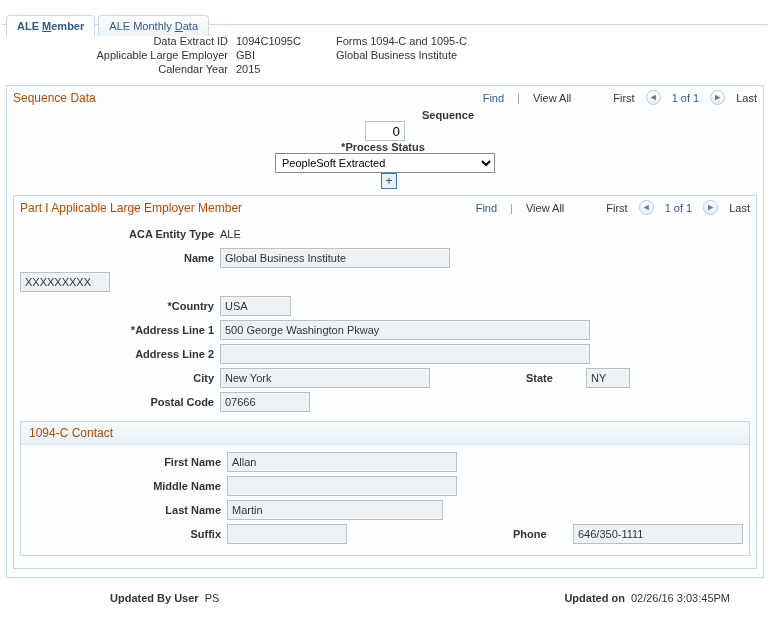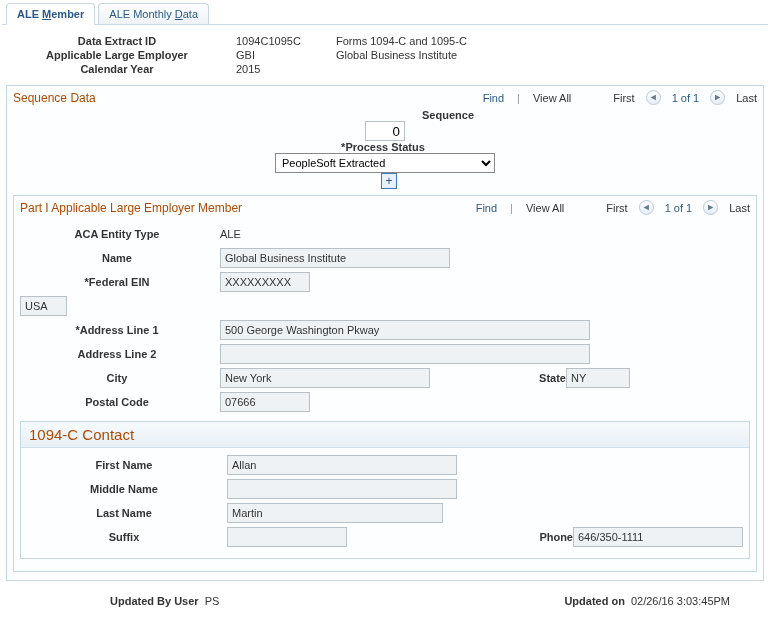--- a/index.html
+++ b/index.html
@@ -20,32 +20,32 @@
     display: inline-block;
     padding: 4px 10px 4px 10px;
     font-size: 11px;
     border: 1px solid #c8d8e8;
     border-bottom: none;
     background: linear-gradient(#fdfdfd,#eef2f6);
     color: #2b5a8a;
     border-top-left-radius: 4px;
     border-top-right-radius: 4px;
     position: relative;
-    top: 1px;
+    top: 13px;
     cursor: pointer;
   }
   .tab.active {
     background: #fff;
     font-weight: bold;
     border-bottom: 1px solid #fff;
   }
   .tab .u { text-decoration: underline; }
   .header-block { padding: 8px 4px 6px 4px;}
   .hrow { display:flex; margin: 2px 0;}
-  .hlabel { width: 230px; text-align:center; font-weight:bold; padding-right:8px;}
+  .hlabel { width: 230px; text-align:right; font-weight:normal; padding-right:8px;}
   .hval1 { width:100px; }
   .hval2 { }
 
   .groupbox {
     border: 1px solid #c2d8e8;
     margin: 2px 4px 8px 4px;
     background: #fdfeff;
   }
   .group-title-bar {
     display:flex;
@@ -76,21 +76,21 @@
     text-align:center;
     line-height:13px;
     font-size:9px;
     color:#6a7a8a;
     cursor:pointer;
   }
   .group-body { padding: 4px 6px 8px 6px; }
 
   .frow { display:flex; align-items:center; margin:2px 0; min-height:22px;}
   .flabel { width:200px; text-align:right; padding-right:6px;}
-  .flabel.b { font-weight:bold;text-align:center;}
+  .flabel.b { font-weight:bold;}
   input[type=text].fld, select.fld {
     border:1px solid #b8c0c8;
     background:#eef2f5;
     font-size:11px;
     padding:2px 4px;
     height:20px;
   }
   .ro { background:#f0f3f6; color:#333; }
   .add-btn {
     width:16px;height:16px;
@@ -124,33 +124,33 @@
     padding:1px 2px;
     width:220px;
     background:#fff;
   }
   .inner-box {
     border:1px solid #c2d8e8;
     margin: 8px 0 4px 0;
   }
   .inner-title {
     color:#b04a00;
-    font-size:15px;
+    font-size:12px;
     padding:4px 8px;
     background: linear-gradient(#f6fafd,#e8f0f6);
     border-bottom:1px solid #d2e0ec;
   }
   .footer-row {
     display:flex;
     padding: 6px 8px 10px 8px;
     font-size:11px;
   }
   .footer-row .lbl { font-weight:bold; margin-right:6px;}
   .spacer { flex:1;}
-  .statelbl { width:60px; text-align:right; display:inline-block;}
+  .statelbl { width:60px; display:inline-block;}
 </style>
 </head>
 <body>
 
 <div class="tabbar">
   <span class="tab active">
     <span>ALE </span><span class="u">M</span><span>ember</span>
   </span>
   <span class="tab">
     <span>ALE Monthly </span><span class="u">D</span><span>ata</span>
@@ -220,40 +220,40 @@
     <div class="group-body">
       <div class="frow">
         <div class="flabel b">ACA Entity Type</div>
         <div>ALE</div>
       </div>
       <div class="frow">
         <div class="flabel b">Name</div>
         <input type="text" class="fld ro" style="width: 230px;" readonly="" value="Global Business Institute">
       </div>
       <div class="frow">
-        <div class="flabel b">*Federal EIN</div>
         <input type="text" class="fld ro" style="width: 90px;" readonly="" value="XXXXXXXXX">
       </div>
       <div class="frow">
-        <input type="text" class="fld ro" style="width: 47px;" readonly="" value="USA">
+        <div class="flabel b">*Country</div>
+        <input type="text" class="fld ro" style="width: 71px;" readonly="" value="USA">
       </div>
       <div class="frow">
         <div class="flabel b">*Address Line 1</div>
         <input type="text" class="fld ro" style="width: 370px;" readonly="" value="500 George Washington Pkway">
       </div>
       <div class="frow">
         <div class="flabel b">Address Line 2</div>
         <input type="text" class="fld ro" style="width: 370px;" readonly="" value="">
       </div>
       <div class="frow">
         <div class="flabel b">City</div>
         <input type="text" class="fld ro" style="width: 210px;" readonly="" value="New York">
         <div style="flex:1"></div>
         <span class="statelbl" style="font-weight:bold">State</span>
-        <input type="text" class="fld ro" style="width: 64px;" readonly="" value="NY">
+        <input type="text" class="fld ro" style="width: 44px;" readonly="" value="NY">
         <span style="width:120px;display:inline-block"></span>
       </div>
       <div class="frow">
         <div class="flabel b">Postal Code</div>
         <input type="text" class="fld ro" style="width: 90px;" readonly="" value="07666">
       </div>
 
       <div class="inner-box">
         <div class="inner-title">1094-C Contact</div>
         <div class="group-body">

